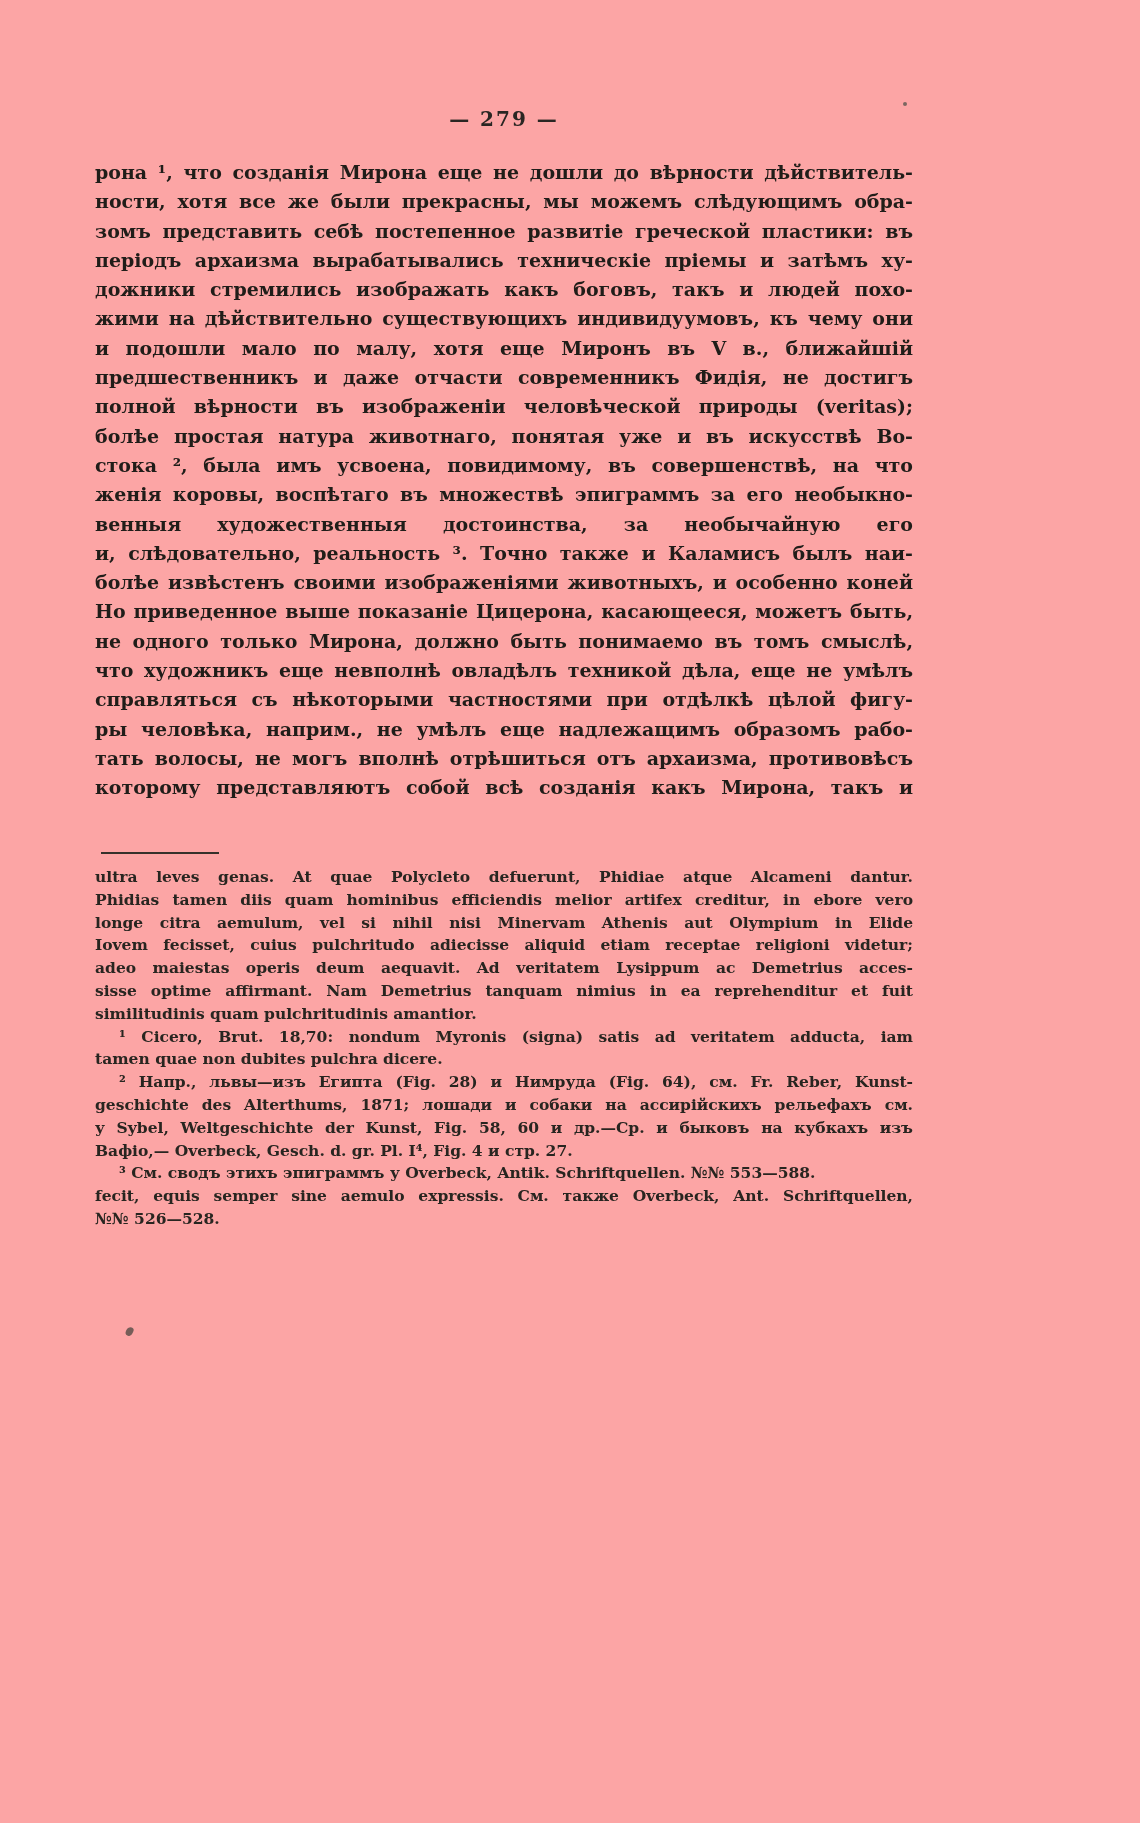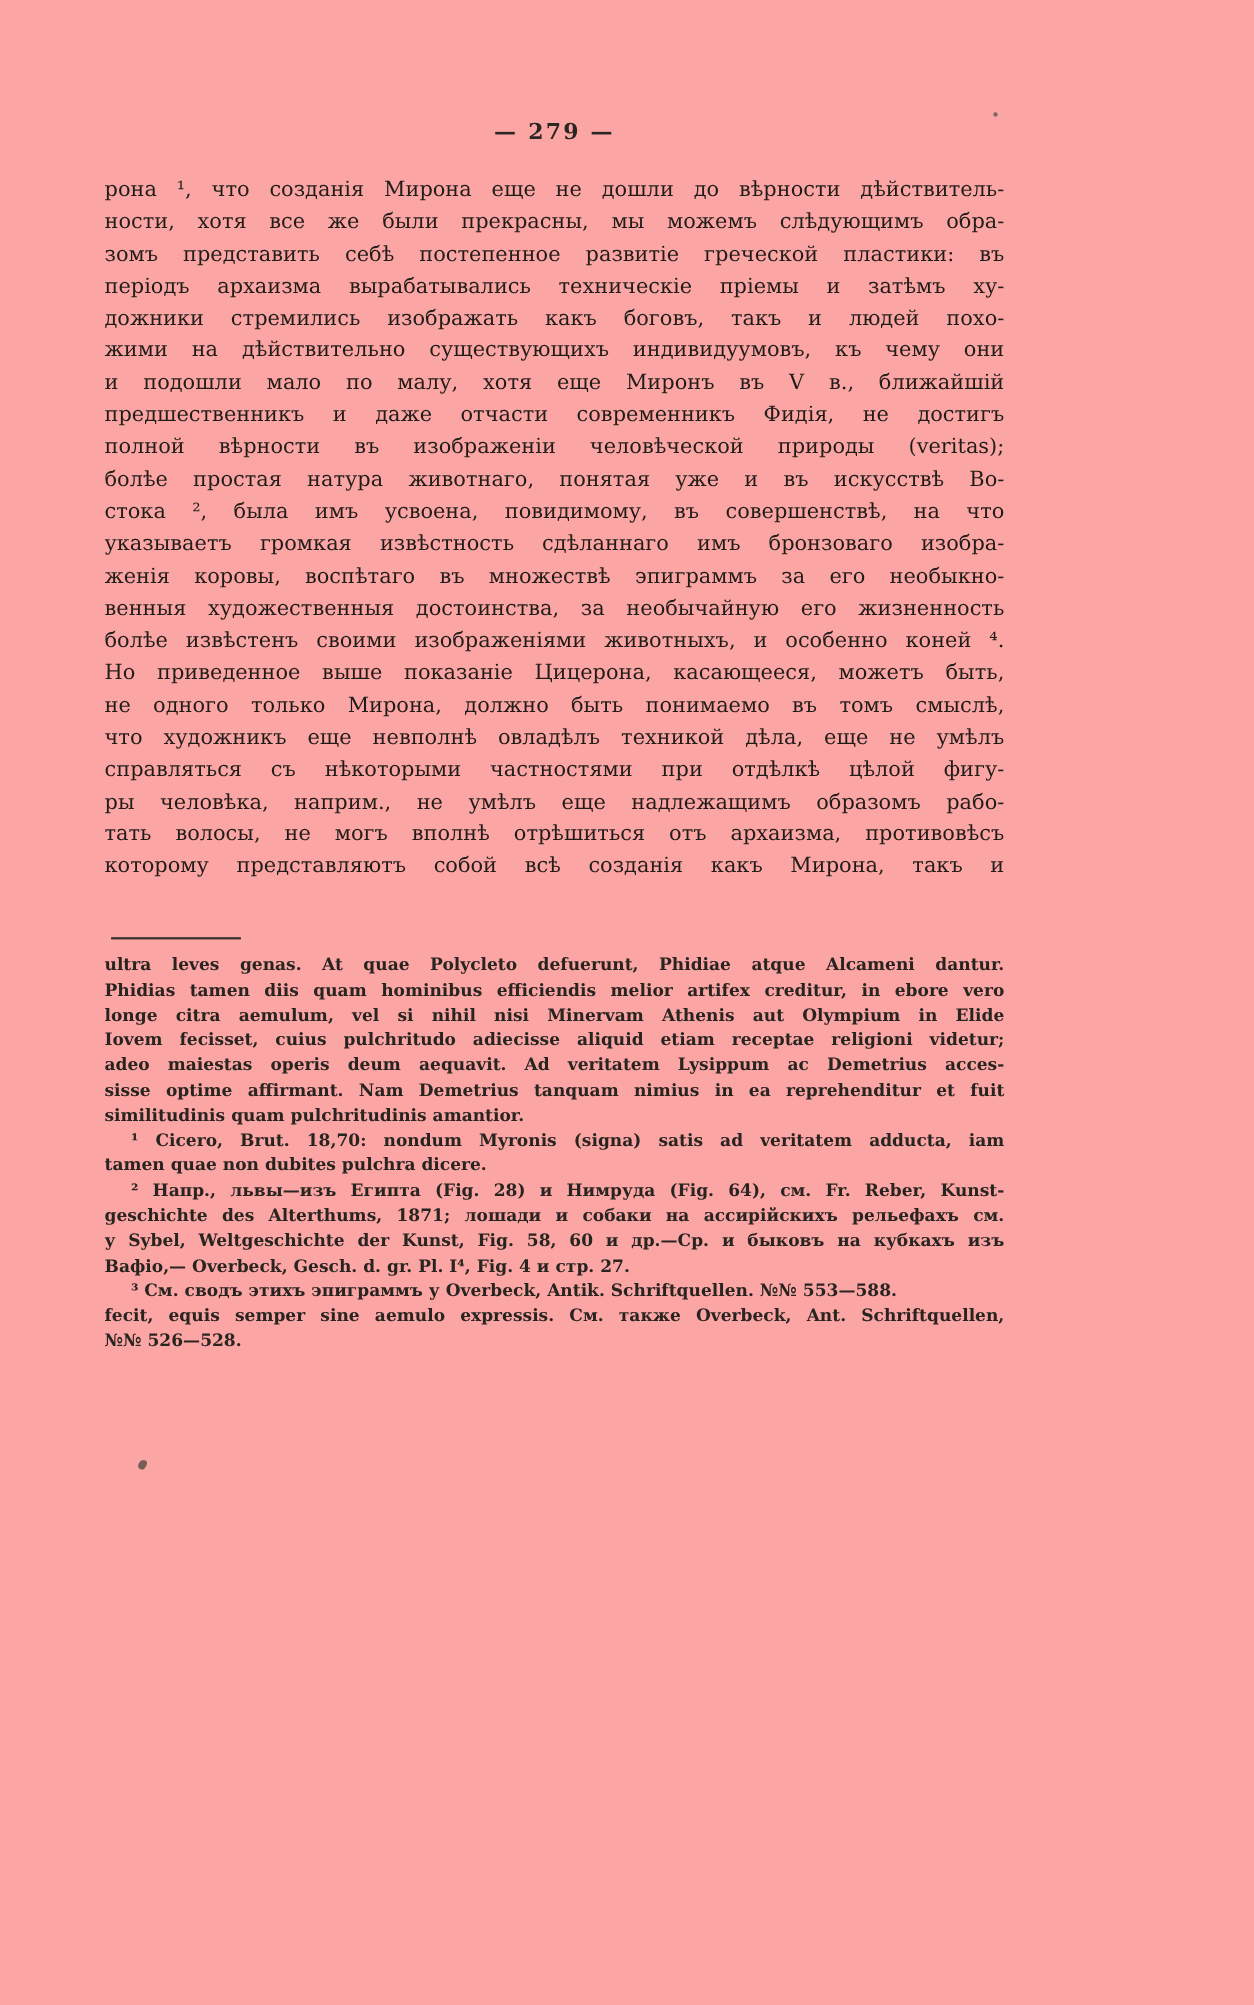--- a/index.html
+++ b/index.html
@@ -13,21 +13,21 @@
     overflow:hidden;
   }
   .pagenum {
     position:absolute; top:107px; left:95px; width:818px;
     text-align:center;
     font-size:20px; font-weight:bold; color:#2a2623;
     letter-spacing:2px;
   }
   .main {
     position:absolute; top:158px; left:95px; width:818px;
-    font-size:19px; font-weight:normal; line-height:29.3px;
+    font-size:19px; font-weight:bold; line-height:29.3px;
     color:#201d19;
   }
   .main .ln {
     text-align:justify;
     text-align-last:justify;
     -moz-text-align-last:justify;
     height:29.3px; overflow:hidden;
     white-space:normal;
   }
   .rule {
@@ -74,23 +74,23 @@
     <div class="ln">ности, хотя все же были прекрасны, мы можемъ слѣдующимъ обра-</div>
     <div class="ln">зомъ представить себѣ постепенное развитіе греческой пластики: въ</div>
     <div class="ln">періодъ архаизма вырабатывались техническіе пріемы и затѣмъ ху-</div>
     <div class="ln">дожники стремились изображать какъ боговъ, такъ и людей похо-</div>
     <div class="ln">жими на дѣйствительно существующихъ индивидуумовъ, къ чему они</div>
     <div class="ln">и подошли мало по малу, хотя еще Миронъ въ V в., ближайшій</div>
     <div class="ln">предшественникъ и даже отчасти современникъ Фидія, не достигъ</div>
     <div class="ln">полной вѣрности въ изображеніи человѣческой природы (veritas);</div>
     <div class="ln">болѣе простая натура животнаго, понятая уже и въ искусствѣ Во-</div>
     <div class="ln">стока ², была имъ усвоена, повидимому, въ совершенствѣ, на что</div>
-    <div class="ln">указываетъ громкая извѣстность сдѣланнаго имъ бронзоваго изобра-</div>
     <div class="ln">женія коровы, воспѣтаго въ множествѣ эпиграммъ за его необыкно-</div>
     <div class="ln">венныя художественныя достоинства, за необычайную его жизненность</div>
+    <div class="ln">и, слѣдовательно, реальность ³. Точно также и Каламисъ былъ наи-</div>
     <div class="ln">болѣе извѣстенъ своими изображеніями животныхъ, и особенно коней ⁴.</div>
     <div class="ln">Но приведенное выше показаніе Цицерона, касающееся, можетъ быть,</div>
     <div class="ln">не одного только Мирона, должно быть понимаемо въ томъ смыслѣ,</div>
     <div class="ln">что художникъ еще невполнѣ овладѣлъ техникой дѣла, еще не умѣлъ</div>
     <div class="ln">справляться съ нѣкоторыми частностями при отдѣлкѣ цѣлой фигу-</div>
     <div class="ln">ры человѣка, наприм., не умѣлъ еще надлежащимъ образомъ рабо-</div>
     <div class="ln">тать волосы, не могъ вполнѣ отрѣшиться отъ архаизма, противовѣсъ</div>
     <div class="ln">которому представляютъ собой всѣ созданія какъ Мирона, такъ и</div>
   </div>
 

